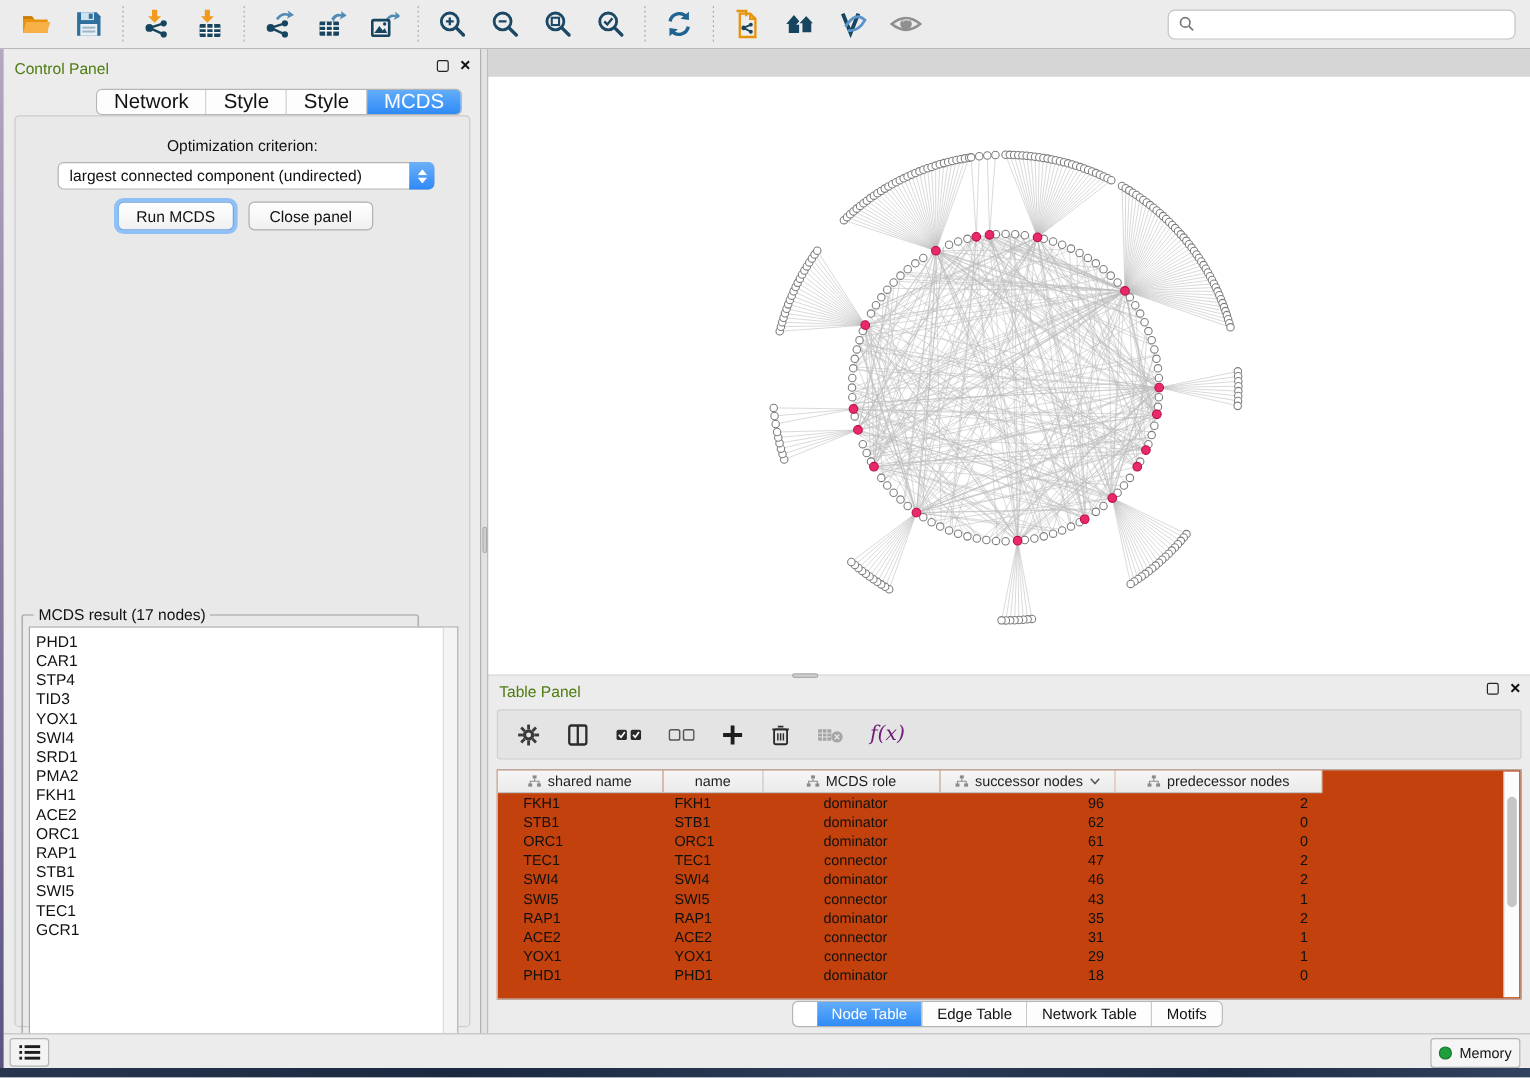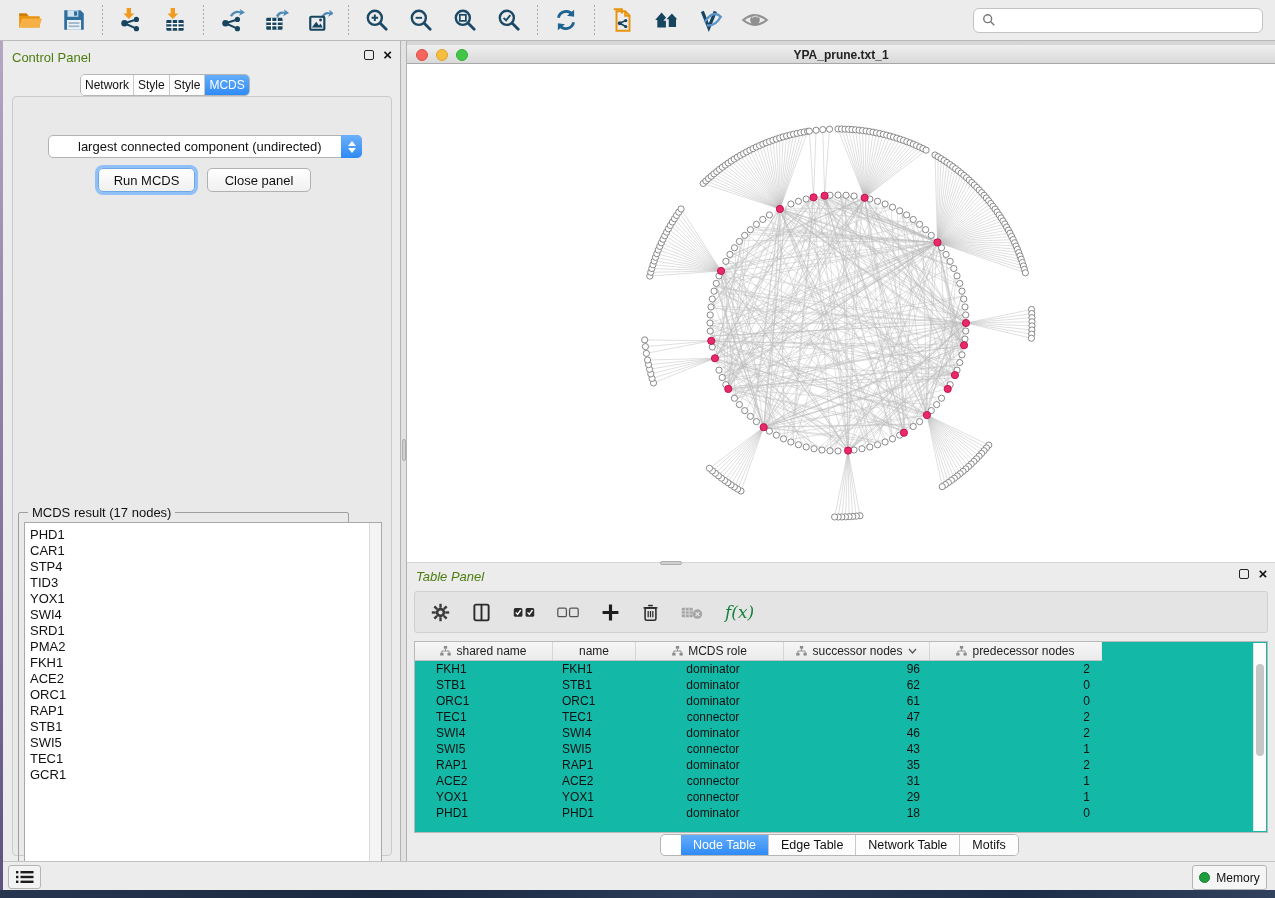--- a/index.html
+++ b/index.html
@@ -23,31 +23,31 @@
 
   
   .control-panel { position:absolute; left:3px; top:41px; width:397px; height:820px; background:#ececec; }
   .panel-header { position:absolute; left:0; top:6px; width:100%; height:20px; }
   .panel-title { position:absolute; left:9px; top:3px; font-size:13px; color:#4d7c0f; }
   .win-icons { position:absolute; right:8px; top:3px; display:flex; gap:9px; align-items:center; }
   .float-ico { width:10px; height:10px; border:1.6px solid #222; border-radius:2px; display:inline-block; }
   .close-ico { font-size:15px; font-weight:bold; color:#111; line-height:10px; }
 
   .seg-tabs { position:absolute; display:flex; border:1px solid #b5b5b5; border-radius:5px; background:#fff; overflow:hidden; height:22px; }
-  .seg { font-size:12px; color:#111; padding:3px 4px; border-right:1px solid #c9c9c9; background:#fdfdfd; display:flex; align-items:center; }
+  .seg { font-size:17px; color:#111; padding:3px 14px; border-right:1px solid #c9c9c9; background:#fdfdfd; display:flex; align-items:center; }
   .seg:last-child { border-right:none; }
   .seg.sel { background:linear-gradient(#63adf9,#2f8bf7); color:#fff; }
   .cp-tabs { left:77px; top:33px; }
 
   .cp-box { position:absolute; left:9px; top:55px; width:380px; height:760px; background:#e9e9e9;
     border:1px solid #cbcbcb; border-radius:4px; }
   .opt-label { position:absolute; left:0; top:17px; width:100%; text-align:center; font-size:13px; color:#111; }
   .dropdown { position:absolute; left:35px; top:38px; width:314px; height:23px; background:#fff; border:1px solid #b3b3b3;
     border-radius:5px; display:flex; align-items:center; }
-  .dropdown .val { flex:1; font-size:13px; color:#111; padding-left:9px; white-space:nowrap; overflow:hidden;margin-left:20px; }
+  .dropdown .val { flex:1; font-size:13px; color:#111; padding-left:9px; white-space:nowrap; overflow:hidden; }
   .dd-cap { width:21px; height:23px; margin:-1px -1px -1px 0; border-radius:0 5px 5px 0;
     background:linear-gradient(#6cb0fa,#2e89f6); display:flex; flex-direction:column; align-items:center; justify-content:center; gap:2px; }
   .btn { position:absolute; height:24px; background:linear-gradient(#ffffff,#f0f0f0); border:1px solid #b1b1b1; border-radius:5px;
     font-size:13px; color:#111; display:flex; align-items:center; justify-content:center; }
   .btn-run { left:85px; top:71px; width:97px; box-shadow:0 0 0 3px rgba(112,177,250,.75); border-color:#6ea7e8; }
   .btn-closepanel { left:194px; top:71px; width:104px; }
 
   .result-group { position:absolute; left:5px; top:415px; width:331px; height:370px; border:1px solid #9e9e9e; border-radius:2px; }
   .result-legend { position:absolute; left:9px; top:-8px; background:#e9e9e9; padding:0 4px; font-size:13px; color:#111; }
   .result-list { position:absolute; left:5px; top:9px; width:358px; height:355px; background:#fff; border:1px solid #a9a9a9; overflow:hidden; }
@@ -67,26 +67,26 @@
     background:linear-gradient(#efefef,#d9d9d9); border-bottom:1px solid #a8a8a8; }
   .tl { position:absolute; top:4px; width:12px; height:12px; border-radius:50%; }
   .tl.red { left:9px; background:#f5655b; border:1px solid #dd4d46;}
   .tl.yellow { left:29px; background:#f6bd3e; border:1px solid #dfa32e;}
   .tl.green { left:49px; background:#43c645; border:1px solid #2fae35;}
   .net-title { position:absolute; width:100%; text-align:center; top:3px; font-size:12px; font-weight:bold; color:#222; }
   .net-canvas { position:absolute; left:0; top:23px; width:868px; height:498px; background:#fff; }
 
   
   .table-panel { position:absolute; left:407px; top:564px; width:868px; height:297px; background:#ececec; }
-  .tp-header { position:absolute; left:0; top:2px; width:100%; height:20px;font-style:italic; }
+  .tp-header { position:absolute; left:0; top:2px; width:100%; height:20px; }
   .tp-tools { position:absolute; left:7px; top:27px; width:854px; height:42px; background:#e4e4e4; border:1px solid #d0d0d0;
     border-radius:3px; display:flex; align-items:center; padding-left:16px; gap:22px; }
-  .fx { font-family:"DejaVu Serif",serif; font-style:italic; font-size:17px; color:#15803d; }
-
-  .node-table { position:absolute; left:7px; top:77px; width:854px; height:192px; background:#14b8a6; border:1px solid #b9b9b9; }
+  .fx { font-family:"DejaVu Serif",serif; font-style:italic; font-size:17px; color:#701a75; }
+
+  .node-table { position:absolute; left:7px; top:77px; width:854px; height:192px; background:#c2410c; border:1px solid #b9b9b9; }
   .nt-header { position:absolute; left:0; top:0; height:19px; display:flex; border-bottom:1px solid #c2c2c2; }
   .nt-hcell { background:linear-gradient(#f6f6f6,#ebebeb); border-right:1px solid #d6d6d6; display:flex; align-items:center;
     justify-content:center; gap:5px; font-size:12px; color:#222; }
   .nt-body { position:absolute; left:0; top:19px; width:840px; height:160px; }
   .nt-row { display:flex; height:16px; align-items:center; }
   .nt-row div { font-size:12px; color:#111; white-space:nowrap; }
   .c1 { width:138px; padding-left:21px; }
   .c2 { width:83px;  padding-left:9px; }
   .c3 { width:148px; padding-left:6px;text-align:center; }
   .c4 { width:146px; text-align:right; padding-right:10px; }
@@ -265,20 +265,21 @@
     </div>
   </div>
   <div class="seg-tabs cp-tabs">
     <div class="seg">Network</div>
     <div class="seg">Style</div>
     <div class="seg">Style</div>
     <div class="seg sel">MCDS</div>
   </div>
 
   <div class="cp-box">
+    <div class="opt-label">Optimization criterion:</div>
     <div class="dropdown">
       <span class="val">largest connected component (undirected)</span>
       <span class="dd-cap">
         <svg width="8" height="5" viewBox="0 0 8 5">
             <path d="M0 5 L4 0 L8 5 Z" fill="#fff"></path>
           </svg>
         <svg width="8" height="5" viewBox="0 0 8 5">
             <path d="M0 0 L4 5 L8 0 Z" fill="#fff"></path>
           </svg>
       </span>
@@ -311,26 +312,20 @@
       </div>
     </div>
   </div>
 </div>
 
 <div class="vsplit">
     <div class="grip"></div>
   </div>
 
 <div class="net-window">
-  <div class="net-titlebar">
-    <span class="tl red"></span>
-    <span class="tl yellow"></span>
-    <span class="tl green"></span>
-    <div class="net-title">YPA_prune.txt_1</div>
-  </div>
   <div class="net-canvas" id="graph-holder">
       <svg width="868" height="498">
         <g>
           <line x1="372.889216033338" y1="144.95116490388892" x2="487.1983050957865" y2="143.99673698385382" stroke="#bcbcbc" stroke-width="0.6" opacity="0.75"></line>
           <line x1="372.889216033338" y1="144.95116490388892" x2="511.74236046271636" y2="159.67894872229363" stroke="#bcbcbc" stroke-width="0.6" opacity="0.75"></line>
           <line x1="372.889216033338" y1="144.95116490388892" x2="303.9529996531598" y2="243.40962787904073" stroke="#bcbcbc" stroke-width="0.6" opacity="0.75"></line>
           <line x1="372.889216033338" y1="144.95116490388892" x2="377.41669975761596" y2="375.24469852485544" stroke="#bcbcbc" stroke-width="0.6" opacity="0.75"></line>
           <line x1="372.889216033338" y1="144.95116490388892" x2="477.7546229625966" y2="378.1553827219964" stroke="#bcbcbc" stroke-width="0.6" opacity="0.75"></line>
           <line x1="372.889216033338" y1="144.95116490388892" x2="531.2632885589039" y2="338.5692966372957" stroke="#bcbcbc" stroke-width="0.6" opacity="0.75"></line>
           <line x1="372.889216033338" y1="144.95116490388892" x2="505.837461133931" y2="362.8429314446937" stroke="#bcbcbc" stroke-width="0.6" opacity="0.75"></line>

